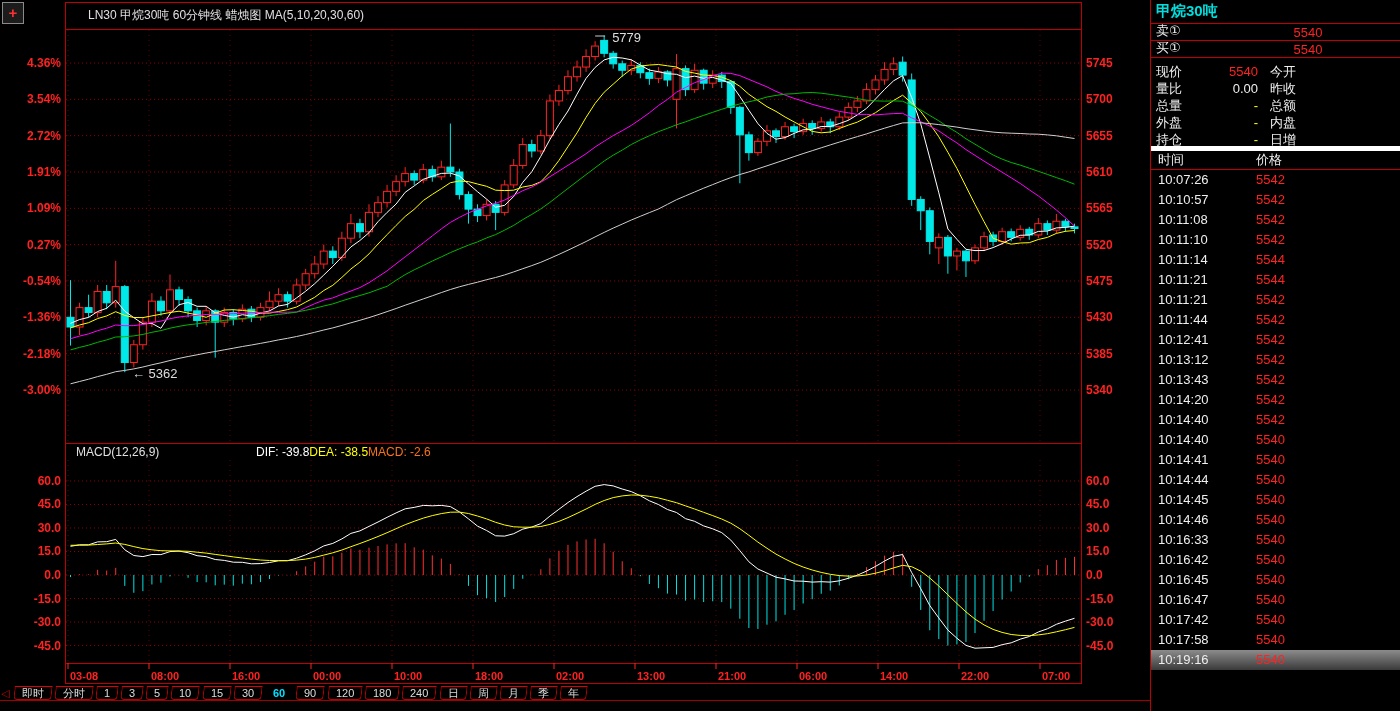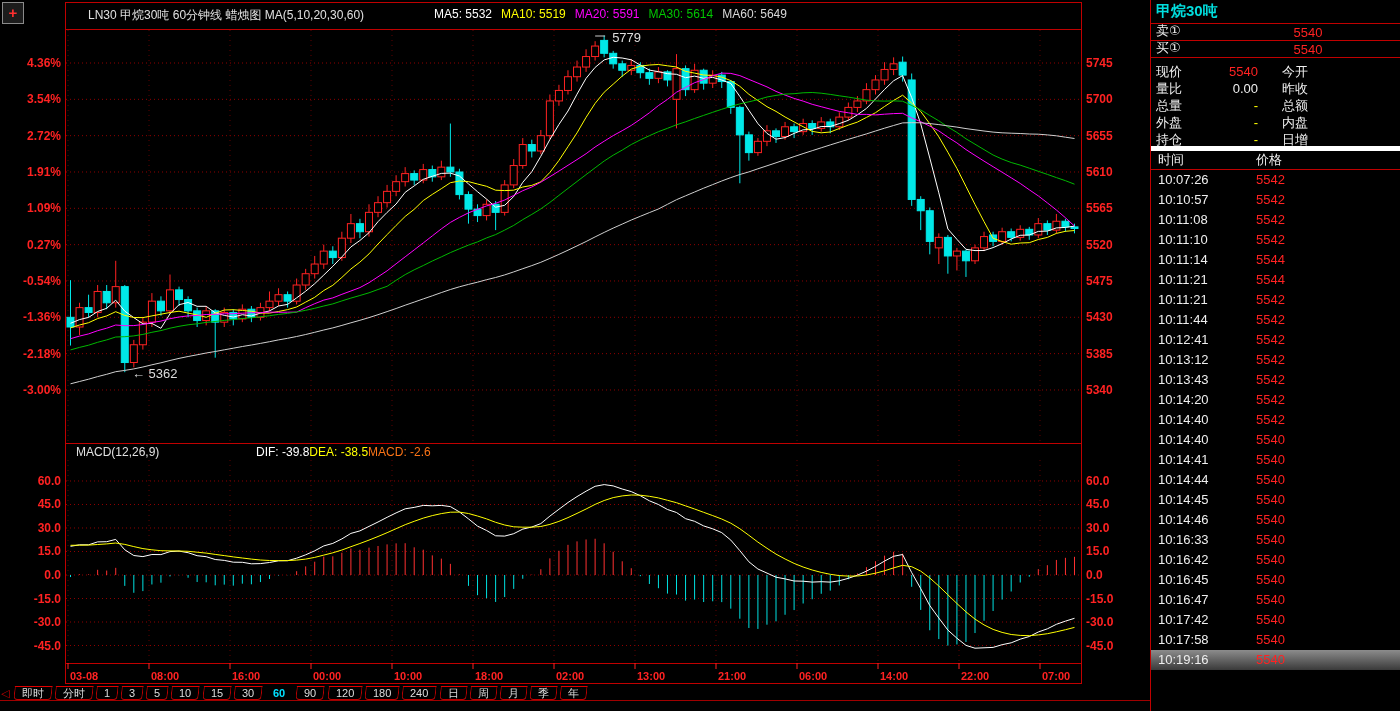--- a/index.html
+++ b/index.html
@@ -22,21 +22,21 @@
   .p-title .cd{color:#ffff00;font-size:16px;font-weight:bold;}
   .lvl{height:16px;border-bottom:1px solid #c00000;display:flex;align-items:flex-end;padding:0 5px;font-size:13px;}
   .lvl .lab{color:#eee;width:42px;}
   .lvl .val{color:#ff2222;flex:1;text-align:center;}
   .lvl .ex{color:#ffff00;width:26px;text-align:right;}
   .quotes{border-bottom:5px solid #ffffff;padding:2px 0 1px 0;}
   .qrow{height:17px;display:grid;grid-template-columns:44px 58px 50px 1fr;align-items:center;
         padding:0 5px;font-size:13px;}
   .qrow .l{color:#eee;}
   .qrow .v1{text-align:right;}
-  .qrow .l2{padding-left:12px;color:#eee;text-align:right;}
+  .qrow .l2{padding-left:12px;color:#eee;}
   .qrow .v2{text-align:right;margin-top:8px;}
   .th{height:18px;border-bottom:1px solid #c00000;position:relative;color:#eee;font-size:13px;line-height:18px;}
   .th .tt{position:absolute;left:7px;}
   .th .pp{position:absolute;left:105px;}
   .trades{position:relative;}
   .trow{height:20px;position:relative;font-size:13px;line-height:20px;}
   .trow .t{position:absolute;left:7px;color:#eee;}
   .trow .p{position:absolute;left:105px;color:#ff2222;}
   .trow.sel{background:linear-gradient(#8c8c8c,#3a3a3a);}
   .scroll-thumb{position:absolute;right:1px;top:505px;width:6px;height:56px;background:#4b87c8;border-radius:3px;}
@@ -526,21 +526,20 @@
       <g clip-path="url(#clipMacd)">
         <polyline points="70.5,546.3 79.5,544.8 88.6,544.8 97.6,541.9 106.7,541.7 115.7,539.4 124.8,549.8 133.8,555.5 142.9,556.6 151.9,554.5 160.9,554.6 170.0,551.6 179.0,551.1 188.1,552.7 197.1,555.7 206.2,556.7 215.2,559.5 224.3,560.4 233.3,562.2 242.4,562.3 251.4,563.8 260.4,563.6 269.5,562.5 278.5,560.8 287.6,560.7 296.6,558.2 305.7,554.8 314.7,550.8 323.8,545.9 332.8,543.4 341.9,538.9 350.9,533.4 359.9,530.9 369.0,526.4 378.0,522.0 387.1,517.3 396.1,512.9 405.2,508.8 414.2,507.4 423.3,505.4 432.3,505.8 441.3,505.4 450.4,506.6 459.4,511.9 468.5,518.9 477.5,526.1 486.6,530.5 495.6,535.8 504.7,536.1 513.7,533.7 522.8,529.1 531.8,527.0 540.8,523.6 549.9,516.1 558.9,509.3 568.0,502.5 577.0,496.6 586.1,491.2 595.1,486.3 604.2,484.6 613.2,485.9 622.2,489.0 631.3,491.6 640.3,495.7 649.4,500.8 658.4,504.5 667.5,509.5 676.5,512.5 685.6,518.7 694.6,521.3 703.6,525.9 712.7,528.8 721.7,532.6 730.8,540.1 739.8,550.6 748.9,561.8 757.9,569.0 767.0,573.1 776.0,577.2 785.1,578.9 794.1,581.0 803.1,581.2 812.2,582.1 821.2,581.7 830.3,582.1 839.3,580.8 848.4,578.3 857.4,575.2 866.5,571.1 875.5,566.4 884.5,561.1 893.6,556.3 902.6,554.5 911.7,572.6 920.7,588.6 929.8,605.6 938.8,618.0 947.9,630.1 956.9,638.2 966.0,645.4 975.0,648.2 984.0,647.8 993.1,647.4 1002.1,644.7 1011.2,642.8 1020.2,639.2 1029.3,636.5 1038.3,632.0 1047.4,628.8 1056.4,624.3 1065.5,621.1 1074.5,618.3" fill="none" stroke="#ffffff" stroke-width="1"></polyline>
         <polyline points="70.5,545.3 79.5,545.2 88.6,545.1 97.6,544.5 106.7,543.9 115.7,543.0 124.8,544.4 133.8,546.6 142.9,548.6 151.9,549.8 160.9,550.7 170.0,550.9 179.0,551.0 188.1,551.3 197.1,552.2 206.2,553.1 215.2,554.4 224.3,555.6 233.3,556.9 242.4,558.0 251.4,559.1 260.4,560.0 269.5,560.5 278.5,560.6 287.6,560.6 296.6,560.1 305.7,559.1 314.7,557.4 323.8,555.1 332.8,552.8 341.9,550.0 350.9,546.7 359.9,543.5 369.0,540.1 378.0,536.5 387.1,532.7 396.1,528.7 405.2,524.7 414.2,521.3 423.3,518.1 432.3,515.6 441.3,513.6 450.4,512.2 459.4,512.1 468.5,513.5 477.5,516.0 486.6,518.9 495.6,522.3 504.7,525.0 513.7,526.8 522.8,527.2 531.8,527.2 540.8,526.5 549.9,524.4 558.9,521.4 568.0,517.6 577.0,513.4 586.1,509.0 595.1,504.4 604.2,500.5 613.2,497.6 622.2,495.9 631.3,495.0 640.3,495.2 649.4,496.3 658.4,497.9 667.5,500.3 676.5,502.7 685.6,505.9 694.6,509.0 703.6,512.3 712.7,515.6 721.7,519.0 730.8,523.2 739.8,528.7 748.9,535.3 757.9,542.1 767.0,548.3 776.0,554.1 785.1,559.0 794.1,563.4 803.1,567.0 812.2,570.0 821.2,572.4 830.3,574.3 839.3,575.6 848.4,576.1 857.4,576.0 866.5,575.0 875.5,573.2 884.5,570.8 893.6,567.9 902.6,565.3 911.7,566.7 920.7,571.1 929.8,578.0 938.8,586.0 947.9,594.8 956.9,603.5 966.0,611.9 975.0,619.1 984.0,624.9 993.1,629.4 1002.1,632.4 1011.2,634.5 1020.2,635.4 1029.3,635.7 1038.3,634.9 1047.4,633.7 1056.4,631.8 1065.5,629.7 1074.5,627.4" fill="none" stroke="#ffff00" stroke-width="1"></polyline>
       </g>
       <line x1="595.155" y1="36" x2="605.155" y2="36" stroke="#cccccc"></line>
       <text x="612.155" y="42" fill="#dddddd" font-size="13">5779</text>
       <text x="132" y="378" fill="#dddddd" font-size="13">← 5362</text>
     </svg>
 
   <div class="ov chart-title">LN30 甲烷30吨 60分钟线 蜡烛图 MA(5,10,20,30,60)</div>
-  <div class="ov ma-values" id="ma-values"><span style="color: rgb(255, 255, 255);">MA5: 5532</span><span style="color: rgb(255, 255, 0);">MA10: 5519</span><span style="color: rgb(255, 0, 255);">MA20: 5591</span><span style="color: rgb(0, 200, 0);">MA30: 5614</span><span style="color: rgb(216, 216, 216);">MA60: 5649</span></div>
 
   <div class="ov macd-head">MACD(12,26,9)</div>
   <div class="ov macd-vals" id="macd-vals"><span style="color: rgb(255, 255, 255);">DIF: -39.8</span><span style="color: rgb(255, 255, 0);">DEA: -38.5</span><span style="color: #f97316;">MACD: -2.6</span></div>
 
   <div class="tab-arrow">◁</div>
   <div class="tabbar" id="tabbar">
       <div class="tab"><span class="tx">即时</span></div>
       <div class="tab"><span class="tx">分时</span></div>
       <div class="tab"><span class="tx">1</span></div>
       <div class="tab"><span class="tx">3</span></div>

